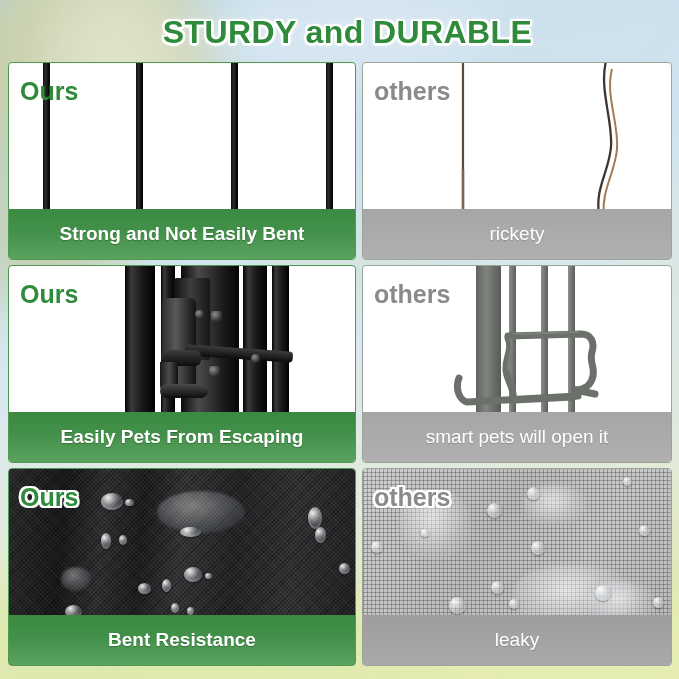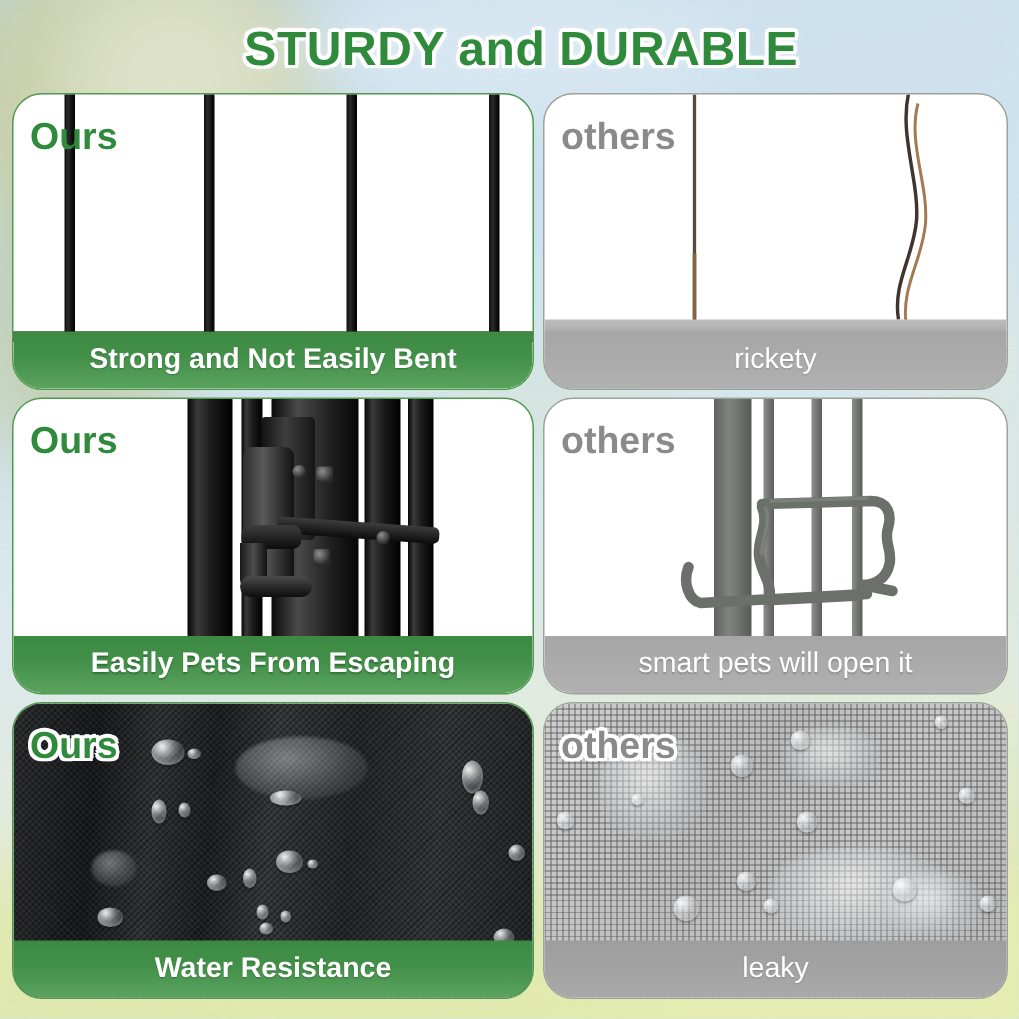--- a/index.html
+++ b/index.html
@@ -34,39 +34,39 @@
       -2px -2px 0 #fff, 2px -2px 0 #fff, -2px 2px 0 #fff, 2px 2px 0 #fff,
       0 -2.5px 0 #fff, 0 2.5px 0 #fff, -2.5px 0 0 #fff, 2.5px 0 0 #fff,
       0 0 6px rgba(255,255,255,.9);
   }
 
   
   .grid{position:absolute;left:8px;top:62px;width:664px;height:610px;}
   .row{position:absolute;left:0;width:664px;height:198px;}
   .r1{top:0;} .r2{top:203px;} .r3{top:406px;}
 
-  .panel{position:absolute;top:0;height:198px;border-radius:20px;overflow:hidden;
+  .panel{position:absolute;top:0;height:198px;border-radius:4px;overflow:hidden;
     background:#fff;box-sizing:border-box;}
   .p-left{left:0;width:348px;border:1.6px solid #4f9a4f;}
   .p-right{left:354px;width:310px;border:1.4px solid #9aa49a;}
 
   .stagearea{position:absolute;left:0;right:0;top:0;bottom:0;overflow:hidden;}
 
   
   .lbl{position:absolute;left:11px;top:16px;font-size:25px;font-weight:bold;z-index:9;line-height:1;}
   .lbl-ours{color:#2f8a3b;}
   .lbl-others{color:#8a8a8a;font-weight:bold;}
   .outlined{
     text-shadow:
       -2px -2px 0 #fff, 2px -2px 0 #fff, -2px 2px 0 #fff, 2px 2px 0 #fff,
       0 -2.4px 0 #fff, 0 2.4px 0 #fff, -2.4px 0 0 #fff, 2.4px 0 0 #fff;
   }
 
   
-  .cap{position:absolute;left:0;right:0;bottom:0;height:38px;display:flex;
+  .cap{position:absolute;left:0;right:0;bottom:0;height:50px;display:flex;
     align-items:center;justify-content:center;color:#fff;z-index:8;}
   .cap-green{background:linear-gradient(180deg,#3c8a41 0%,#43904a 45%,#5aa35e 100%);
     font-size:19px;font-weight:bold;text-shadow:0 1px 1px rgba(0,0,0,.25);}
   .cap-gray{background:linear-gradient(180deg,#a6a6a6 0%,#ababab 50%,#b0b0b0 100%);
     font-size:19px;font-weight:normal;text-shadow:0 1px 1px rgba(0,0,0,.18);}
   .cap-gray.r3g{background:linear-gradient(180deg,#9d9d9d 0%,#a4a4a4 60%,#a9a9a9 100%);text-align:center;}
 
   
   .bar{position:absolute;top:-6px;width:7px;height:168px;
     background:linear-gradient(90deg,#0d0d0d 0%,#2b2b2b 35%,#111 70%,#000 100%);}
@@ -243,21 +243,21 @@
           <div class="drop" style="left:330px;top:94px;width:11px;height:11px;"></div>
           <div class="smear" style="left:52px;top:98px;width:30px;height:24px;"></div>
           <div class="drop" style="left:56px;top:136px;width:17px;height:13px;"></div>
           <div class="drop" style="left:162px;top:134px;width:8px;height:10px;"></div>
           <div class="drop" style="left:178px;top:138px;width:7px;height:8px;"></div>
           <div class="drop" style="left:164px;top:146px;width:9px;height:8px;"></div>
           <div class="drop" style="left:320px;top:150px;width:14px;height:12px;"></div>
           <div class="smear" style="left:24px;top:20px;width:10px;height:9px;"></div>
         </div>
         <div class="lbl lbl-ours outlined">Ours</div>
-        <div class="cap cap-green">Water Resistance</div>
+        <div class="cap cap-green">Bent Resistance</div>
       </div>
 
       <div class="panel p-right">
         <div class="stagearea">
           <div class="fabric-light"></div>
           <div class="wet" style="left:36px;top:22px;width:72px;height:68px;"></div>
           <div class="wet" style="left:160px;top:16px;width:64px;height:40px;"></div>
           <div class="wet" style="left:150px;top:96px;width:120px;height:62px;"></div>
           <div class="wet" style="left:226px;top:112px;width:66px;height:44px;"></div>
           <div class="drop" style="left:124px;top:34px;width:15px;height:15px;"></div>

